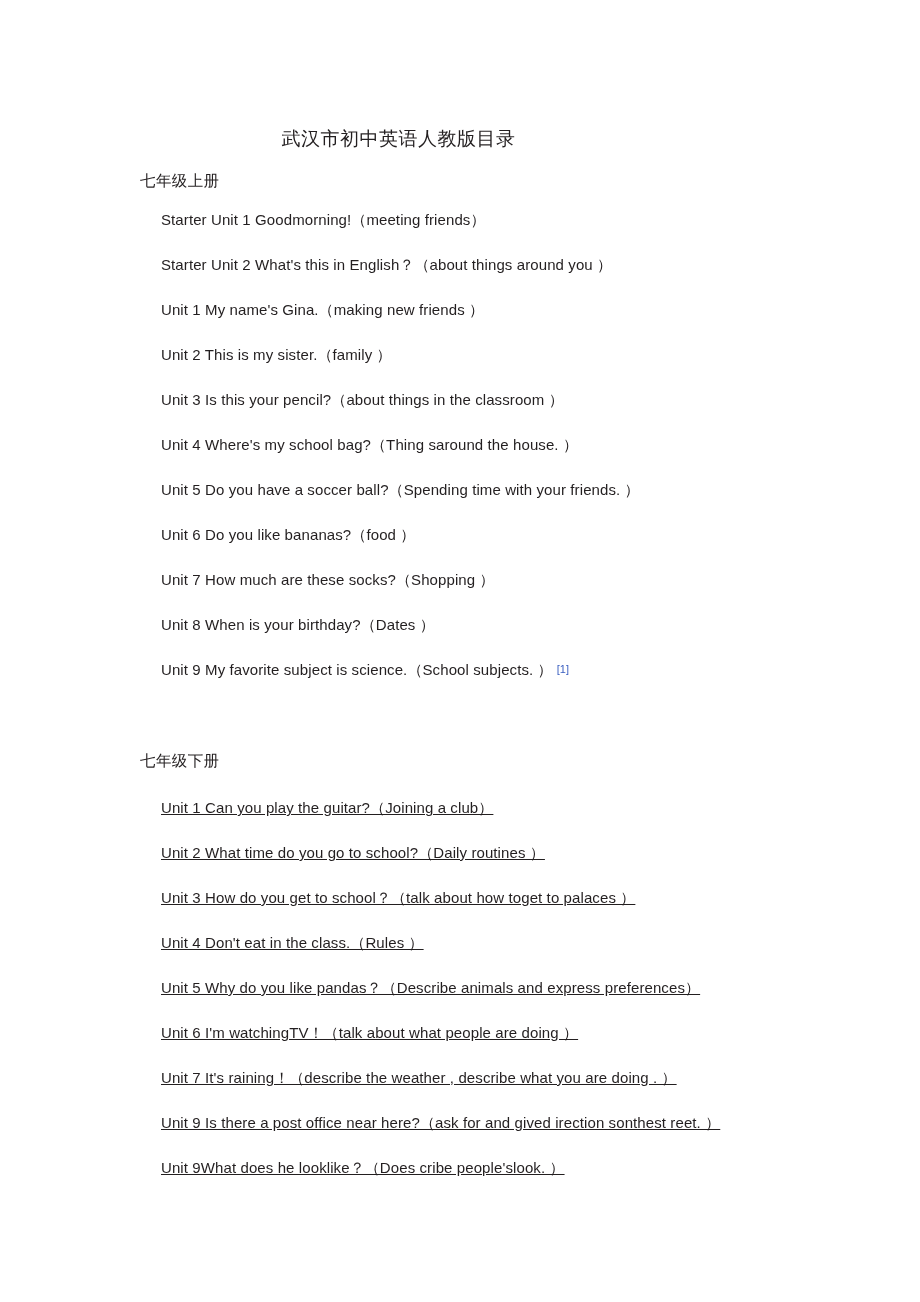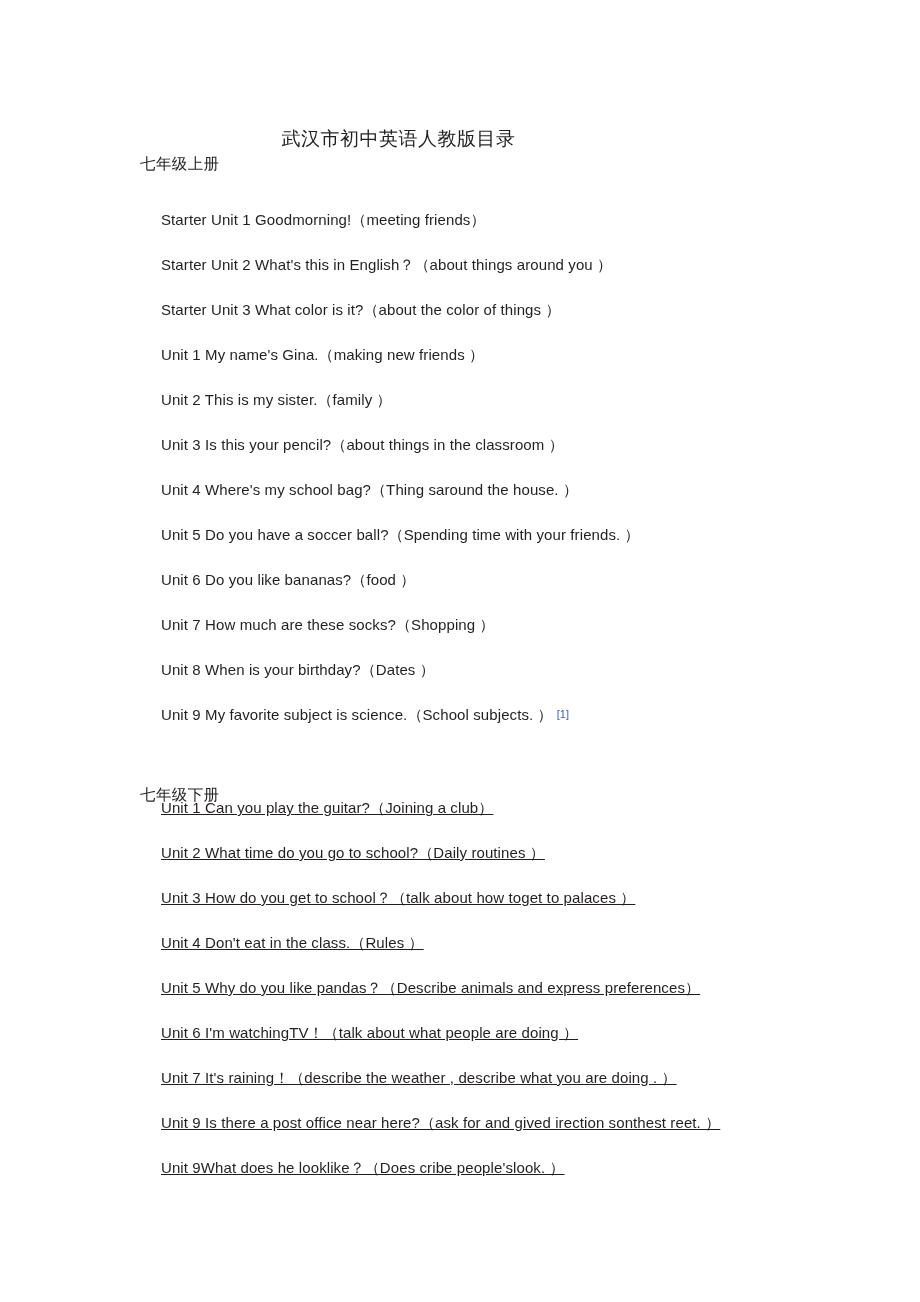--- a/index.html
+++ b/index.html
@@ -85,39 +85,38 @@
   }
 </style>
 </head>
 <body>
 
 <div class="page">
 
   <h1 class="doc-title">武汉市初中英语人教版目录</h1>
 
   <div class="section">
-    <div class="section-heading" style="top:154px;font-family:Liberation Mono, monospace;">七年级上册</div>
+    <div class="section-heading" style="top:171px;font-family:Liberation Mono, monospace;">七年级上册</div>
     <ul class="unit-list" style="top:197px;" id="list-0">
         <li class="unit-item"><span>Starter Unit 1 Goodmorning!（meeting friends）</span></li>
         <li class="unit-item"><span>Starter Unit 2 What's this in English？（about things around you ）</span></li>
-        <li class="unit-item"><span>Starter Unit 3 What color is it?（about the color of things ）</span></li>
         <li class="unit-item"><span>Unit 1 My name's Gina.（making new friends ）</span></li>
         <li class="unit-item"><span>Unit 2 This is my sister.（family ）</span></li>
         <li class="unit-item"><span>Unit 3 Is this your pencil?（about things in the classroom ）</span></li>
         <li class="unit-item"><span>Unit 4 Where's my school bag?（Thing saround the house. ）</span></li>
         <li class="unit-item"><span>Unit 5 Do you have a soccer ball?（Spending time with your friends. ）</span></li>
         <li class="unit-item"><span>Unit 6 Do you like bananas?（food ）</span></li>
         <li class="unit-item"><span>Unit 7 How much are these socks?（Shopping ）</span></li>
         <li class="unit-item"><span>Unit 8 When is your birthday?（Dates ）</span></li>
         <li class="unit-item"><span>Unit 9 My favorite subject is science.（School subjects. ）</span><a class="footnote-ref">[1]</a></li>
       </ul>
   </div>
 
   <div class="section">
-    <div class="section-heading" style="top:785px;text-align:right;">七年级下册</div>
+    <div class="section-heading" style="top:751px;text-align:right;">七年级下册</div>
     <ul class="unit-list" style="top:785px;text-decoration:underline;" id="list-1">
         <li class="unit-item"><span>Unit 1 Can you play the guitar?（Joining a club）</span></li>
         <li class="unit-item"><span>Unit 2 What time do you go to school?（Daily routines ）</span></li>
         <li class="unit-item"><span>Unit 3 How do you get to school？（talk about how toget to palaces ）</span></li>
         <li class="unit-item"><span>Unit 4 Don't eat in the class.（Rules ）</span></li>
         <li class="unit-item"><span>Unit 5 Why do you like pandas？（Describe animals and express preferences）</span></li>
         <li class="unit-item"><span>Unit 6 I'm watchingTV！（talk about what people are doing ）</span></li>
         <li class="unit-item"><span>Unit 7 It's raining！（describe the weather , describe what you are doing . ）</span></li>
         <li class="unit-item"><span>Unit 9 Is there a post office near here?（ask for and gived irection sonthest reet. ）</span></li>
         <li class="unit-item"><span>Unit 9What does he looklike？（Does cribe people'slook. ）</span></li>

